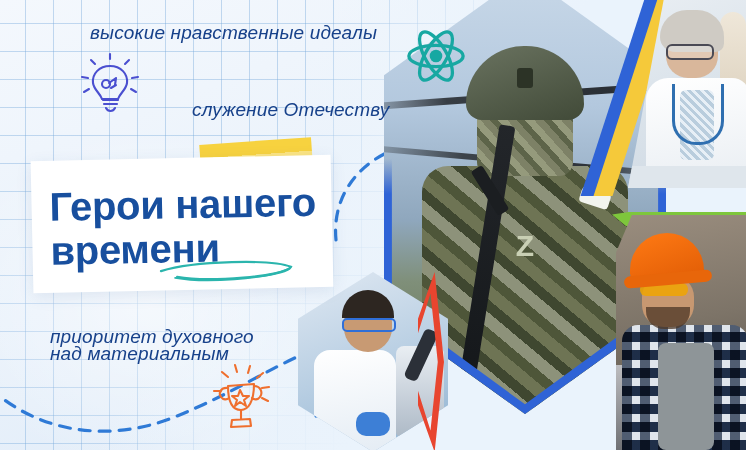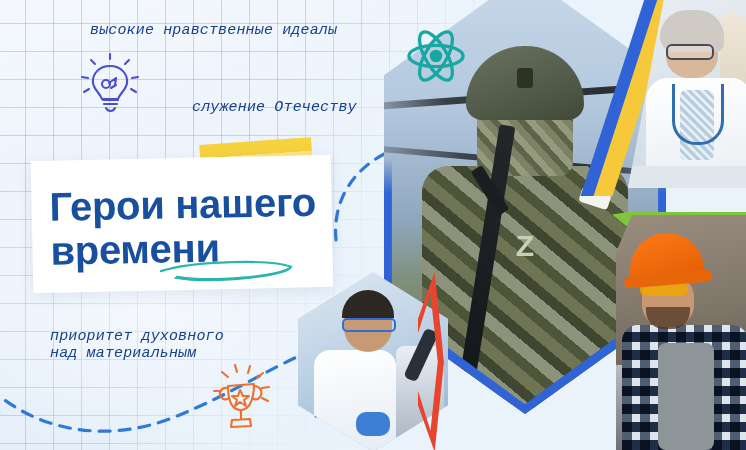--- a/index.html
+++ b/index.html
@@ -187,21 +187,21 @@
     position:absolute;left:50px;top:182px;width:290px;
     color:#184f9e;font-size:40px;line-height:44px;font-weight:bold;
     letter-spacing:-.3px;transform:rotate(-1.1deg);
     font-family:"Liberation Sans", sans-serif;
   }
   .underline{position:absolute;left:155px;top:258px;width:140px;height:26px;transform:rotate(-1deg);}
 
   
   .tag{
     position:absolute;color:#17418a;font-style:italic;
-    font-size:15px;font-family:Liberation Mono, monospace;
+    font-size:19px;font-family:Liberation Sans, sans-serif;
     letter-spacing:.15px;white-space:pre-line;
   }
   .tag1{left:90px;top:22px;}
   .tag2{left:192px;top:99px;}
   .tag3{left:50px;top:328px;line-height:17px;}
 
   .bulb{position:absolute;left:78px;top:52px;width:64px;height:66px;}
   .trophy{position:absolute;left:204px;top:362px;width:72px;height:72px;}
 </style>
 </head>

